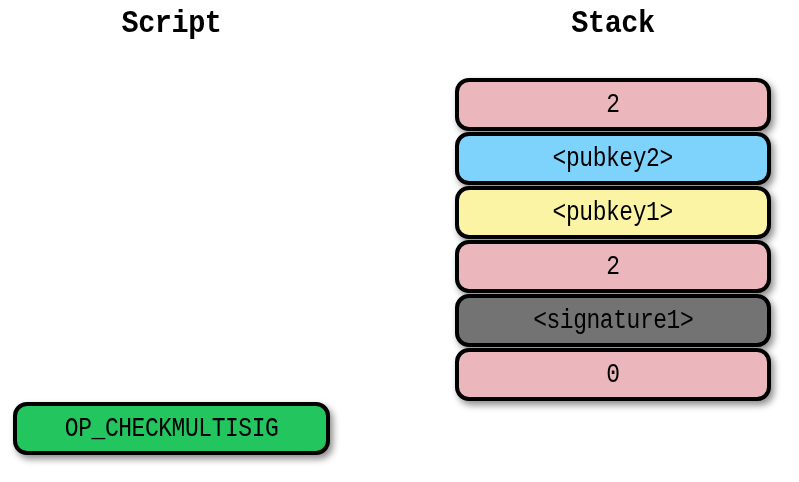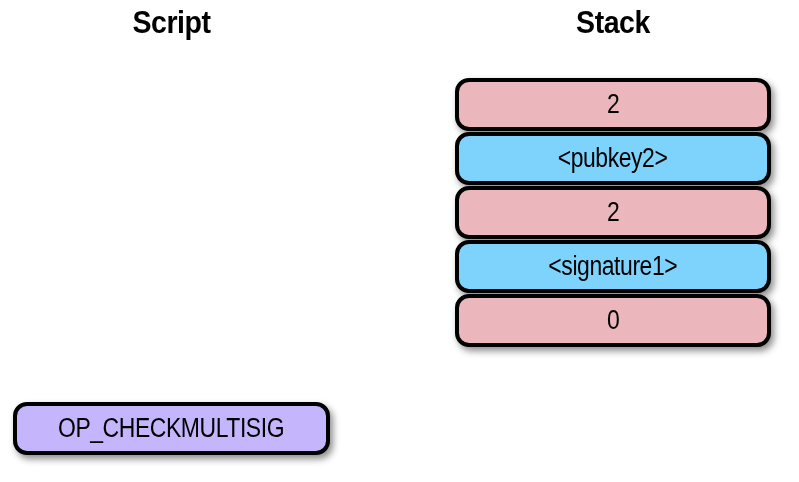--- a/index.html
+++ b/index.html
@@ -9,20 +9,21 @@
     width: 799px;
     height: 482px;
     overflow: hidden;
     font-family: "Liberation Sans", sans-serif;
   }
   .canvas {
     position: relative;
     width: 799px;
     height: 448px;
     background: #ffffff;
+    font-family: Liberation Mono, monospace;
   }
   .col-title {
     position: absolute;
     top: 2px;
     height: 42px;
     display: flex;
     align-items: center;
     justify-content: center;
     font-size: 31px;
     font-weight: bold;
@@ -61,41 +62,44 @@
 </head>
 <body>
 
 <div class="canvas">
 
   <div class="col-title script-title">Script</div>
 
   <div class="col-title stack-title">Stack</div>
 
   <div class="items-col script-items">
-  <div class="box" style="background: #c4b5fd;">
+  <div class="box" style="background: #22c55e;">
     <span class="box-label">OP_CHECKMULTISIG</span>
   </div>
 </div>
 
   <div class="items-col stack-items">
   <div class="box" style="background: rgb(235, 183, 188);">
     <span class="box-label">2</span>
   </div>
 
   <div class="box" style="background: #7dd3fc;">
     <span class="box-label">&lt;pubkey2&gt;</span>
   </div>
 
+  <div class="box" style="background: rgb(250, 244, 164);">
+    <span class="box-label">&lt;pubkey1&gt;</span>
+  </div>
 
   <div class="box" style="background: rgb(235, 183, 188);">
     <span class="box-label">2</span>
   </div>
 
 
-  <div class="box" style="background: #7dd3fc;">
+  <div class="box" style="background: #737373;">
     <span class="box-label">&lt;signature1&gt;</span>
   </div>
 
   <div class="box" style="background: rgb(235, 183, 188);">
     <span class="box-label">0</span>
   </div>
 </div>
 
 </div>
 

